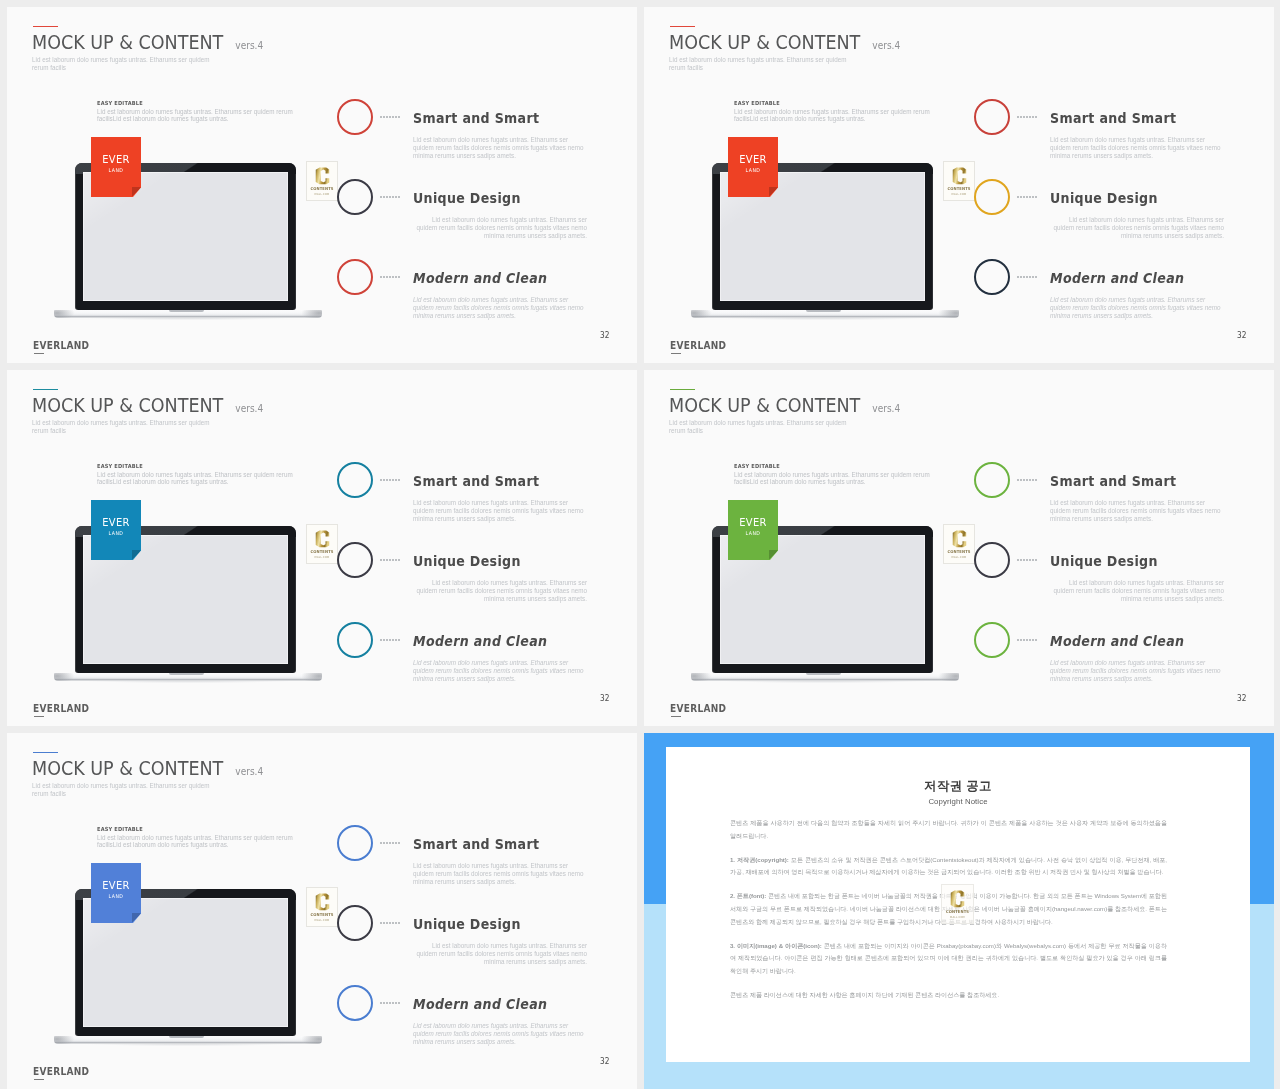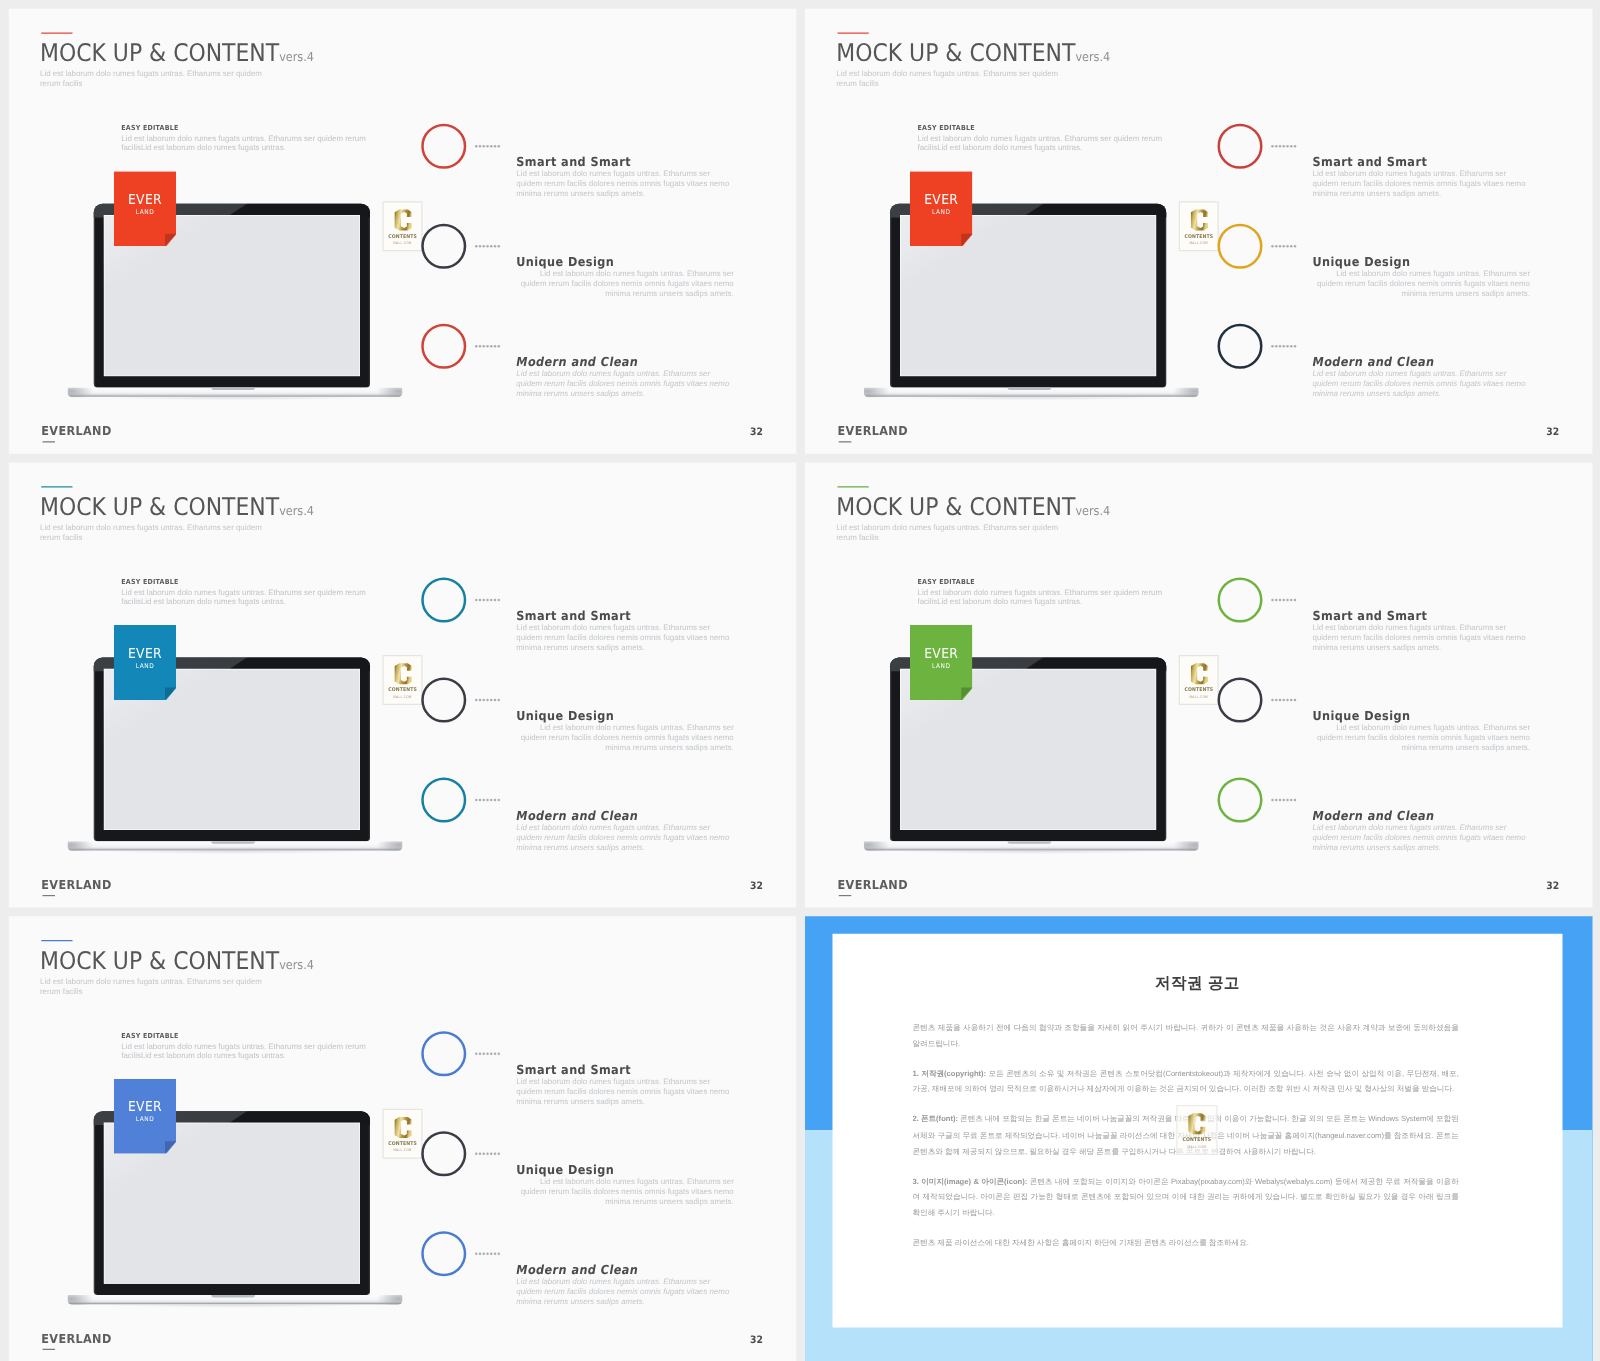--- a/index.html
+++ b/index.html
@@ -19,31 +19,31 @@
   .s2{left:7px;  top:370px;}
   .s3{left:644px;top:370px;}
   .s4{left:7px;  top:733px;}
   .s5{left:644px;top:733px;}
 
   
   .accent-bar{position:absolute;left:26px;top:18.5px;width:25px;height:1.8px;}
   .title{position:absolute;left:25px;top:26px;font-size:19.5px;color:#555657;
          font-family:"DejaVu Sans",sans-serif;font-stretch:condensed;
          font-weight:400;letter-spacing:0;white-space:nowrap;line-height:19px;}
-  .title .vers{font-size:10px;color:#8f9093;margin-left:0;letter-spacing:0;font-stretch:condensed;}
+  .title .vers{font-size:10px;color:#8f9093;margin-left:12px;letter-spacing:0;font-stretch:condensed;}
   .subtitle{position:absolute;left:25px;top:49px;font-size:6.3px;color:#c3c6ca;
             line-height:8.4px;width:180px;letter-spacing:0;}
 
   
   .foot-brand{position:absolute;left:26px;top:333px;font-size:10px;font-weight:bold;
               color:#5d5d5d;letter-spacing:.3px;line-height:11px;
               font-family:"DejaVu Sans",sans-serif;font-stretch:condensed;}
   .foot-brand:after{content:"";position:absolute;left:.5px;top:13px;width:10px;height:1.4px;
               background:#7a7a7a;}
-  .foot-page{position:absolute;left:593px;top:333px;font-size:8.2px;font-weight:bold;color:#4b4b4b;
+  .foot-page{position:absolute;left:593px;top:323px;font-size:8.2px;font-weight:normal;color:#4b4b4b;
               line-height:11px;font-family:"DejaVu Sans",sans-serif;font-stretch:condensed;}
 
   
   .ee{position:absolute;left:90px;top:93px;width:198px;}
   .ee-title{font-size:5.6px;font-weight:bold;color:#5c5c5c;letter-spacing:.2px;
             font-family:"DejaVu Sans",sans-serif;font-stretch:condensed;}
   .ee-body{margin-top:1.6px;font-size:6.3px;color:#c0c3c7;line-height:7.8px;}
 
   
   .laptop{position:absolute;left:47px;top:156px;width:268px;height:158px;}
@@ -95,21 +95,21 @@
   .row{position:absolute;left:330px;width:290px;height:80px;}
   .r0{top:92px;}
   .r1{top:172px;text-align:right;}
   .r2{top:252px;font-style:italic;}
   .circle{position:absolute;left:0;top:0;width:32px;height:32px;border-radius:50%;
           border:2px solid #d6453c;background:transparent;box-sizing:content-box;}
   .dots{position:absolute;left:43px;top:17px;width:2px;height:2px;border-radius:50%;
           background:#a9acb1;
           box-shadow:3px 0 0 #a9acb1,6px 0 0 #a9acb1,9px 0 0 #a9acb1,12px 0 0 #a9acb1,
                      15px 0 0 #a9acb1,18px 0 0 #a9acb1;}
-  .rowhead{position:absolute;left:76px;top:26px;font-size:10px;font-weight:bold;
+  .rowhead{position:absolute;left:76px;top:11px;font-size:14px;font-weight:bold;
            color:#4b4b4b;letter-spacing:.35px;font-family:"DejaVu Sans",sans-serif;
            font-stretch:condensed;white-space:nowrap;}
   .rowbody{position:absolute;left:76px;top:37px;width:174px;font-size:6.3px;
            color:#c3c6ca;line-height:7.8px;}
 
   
   .s5{background:#45a2f5;}
   .cp-band{position:absolute;left:0;top:171px;width:630px;height:185px;background:#b5e1fa;}
   .cp-inner{position:absolute;left:22px;top:14px;width:584px;height:315px;background:#fff;}
   .cp-title{position:absolute;left:0;right:0;top:31px;text-align:center;font-size:12.4px;
@@ -435,20 +435,21 @@
     <div class="rowhead">Modern and Clean</div>
     <div class="rowbody">Lid est laborum dolo rumes fugats untras. Etharums ser quidem rerum facilis dolores nemis omnis fugats vitaes nemo minima rerums unsers sadips amets.</div>
   </div>
   <div class="foot-brand">EVERLAND</div>
   <div class="foot-page">32</div>
 </div>
     <div class="slide s5">
   <div class="cp-band"></div>
   <div class="cp-inner">
     <div class="cp-title">저작권 공고</div>
+    <div class="cp-sub">Copyright Notice</div>
     <div class="cp-body">
       <p><b></b><span>콘텐츠 제품을 사용하기 전에 다음의 협약과 조항들을 자세히 읽어 주시기 바랍니다. 귀하가 이 콘텐츠 제품을 사용하는 것은 사용자 계약과 보증에 동의하셨음을 알려드립니다.</span></p>
       <p><b>1. 저작권(copyright):</b><span> 모든 콘텐츠의 소유 및 저작권은 콘텐츠 스토어닷컴(Contentstokeout)과 제작자에게 있습니다. 사전 승낙 없이 상업적 이용, 무단전재, 배포, 가공, 재배포에 의하여 영리 목적으로 이용하시거나 제삼자에게 이용하는 것은 금지되어 있습니다. 이러한 조항 위반 시 저작권 민사 및 형사상의 처벌을 받습니다.</span></p>
       <p><b>2. 폰트(font):</b><span> 콘텐츠 내에 포함되는 한글 폰트는 네이버 나눔글꼴의 저작권을 따르며 상업적 이용이 가능합니다. 한글 외의 모든 폰트는 Windows System에 포함된 서체와 구글의 무료 폰트로 제작되었습니다. 네이버 나눔글꼴 라이선스에 대한 자세한 사항은 네이버 나눔글꼴 홈페이지(hangeul.naver.com)를 참조하세요. 폰트는 콘텐츠와 함께 제공되지 않으므로, 필요하실 경우 해당 폰트를 구입하시거나 다른 폰트로 변경하여 사용하시기 바랍니다.</span></p>
       <p><b>3. 이미지(image) &amp; 아이콘(icon):</b><span> 콘텐츠 내에 포함되는 이미지와 아이콘은 Pixabay(pixabay.com)와 Webalys(webalys.com) 등에서 제공한 무료 저작물을 이용하여 제작되었습니다. 아이콘은 편집 가능한 형태로 콘텐츠에 포함되어 있으며 이에 대한 권리는 귀하에게 있습니다. 별도로 확인하실 필요가 있을 경우 아래 링크를 확인해 주시기 바랍니다.</span></p>
       <p><b></b><span>콘텐츠 제품 라이선스에 대한 자세한 사항은 홈페이지 하단에 기재된 콘텐츠 라이선스를 참조하세요.</span></p>
     </div>
   </div>
   <div class="badge cp-badge">
     <svg class="badge-c" viewBox="0 0 34 36">

